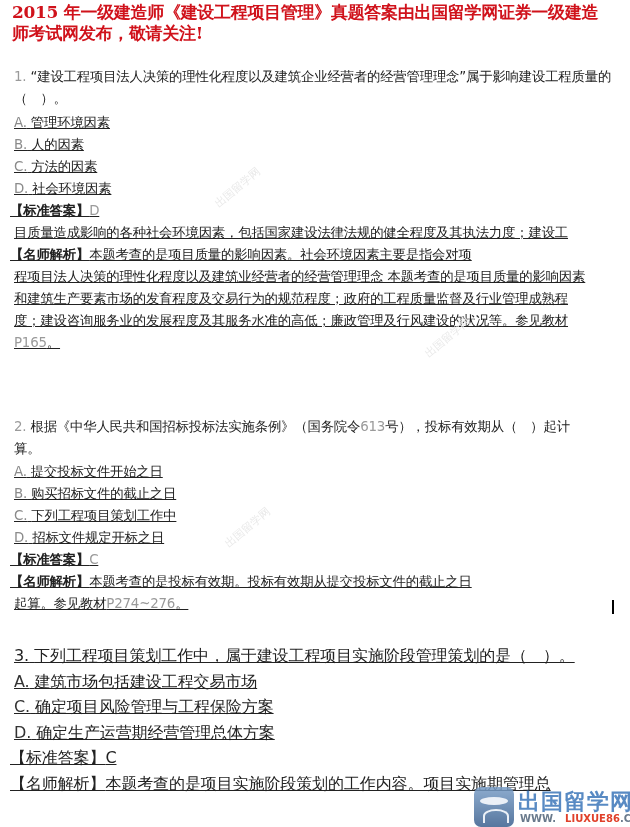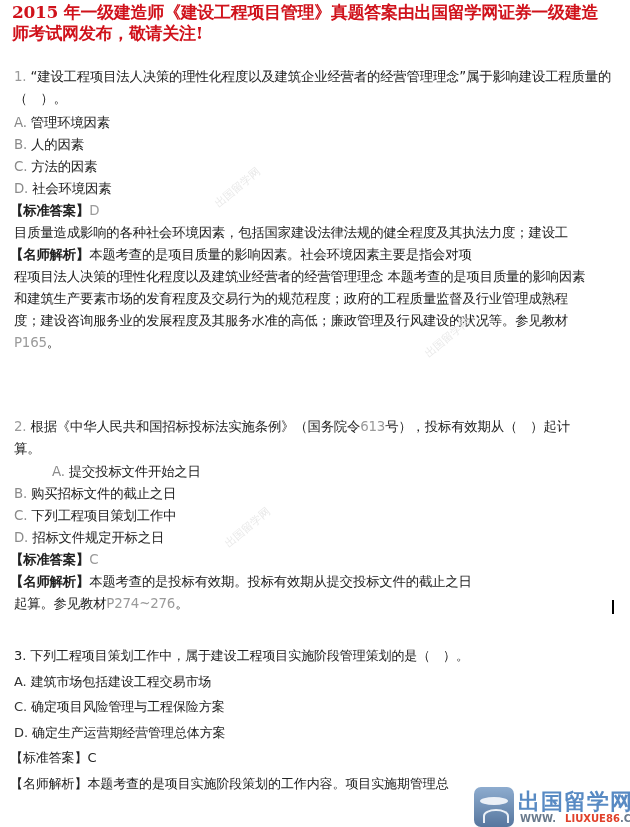--- a/index.html
+++ b/index.html
@@ -32,26 +32,26 @@
       left: 14px;
       width: 610px;
     }
     .small {
       font-size: 13.4px;
       line-height: 22px;
       color: #222;
       letter-spacing: -0.2px;
     }
     .large {
-      font-size: 13px;
+      font-size: 16px;
       line-height: 25.6px;
       color: #222;
       letter-spacing: -0.1px;
     }
-    .line { white-space: nowrap; }
+    .line { white-space: nowrap; text-decoration: underline; }
     .wrap { white-space: normal; }
     .grey { color: #9a9a9a; }
     .opt-letter { color: #8a8a8a; }
     .large .opt-letter { color: #333; }
     .bracket { font-weight: bold; color: #222; }
     .cursor {
       position: absolute;
       left: 612px;
       top: 600px;
       width: 2px;
@@ -161,21 +161,21 @@
     <span class="grey">P165</span><span>。</span>
   </div>
 </div>
 
 <div class="block small" style="top:416px;">
   <div class="wrap">
     <span class="grey">2.</span>
     <span>根据《中华人民共和国招标投标法实施条例》（国务院令</span><span class="grey">613</span><span>号），投标有效期从（　）起计</span><br>
     <span>算。</span>
   </div>
-  <div class="line" style="margin-top:1px;margin-left:38px;">
+  <div class="line" style="margin-top:1px;">
     <span class="opt-letter">A.</span>
     <span>提交投标文件开始之日</span>
   </div>
   <div class="line">
     <span class="opt-letter">B.</span>
     <span>购买招标文件的截止之日</span>
   </div>
   <div class="line">
     <span class="opt-letter">C.</span>
     <span>下列工程项目策划工作中</span>

